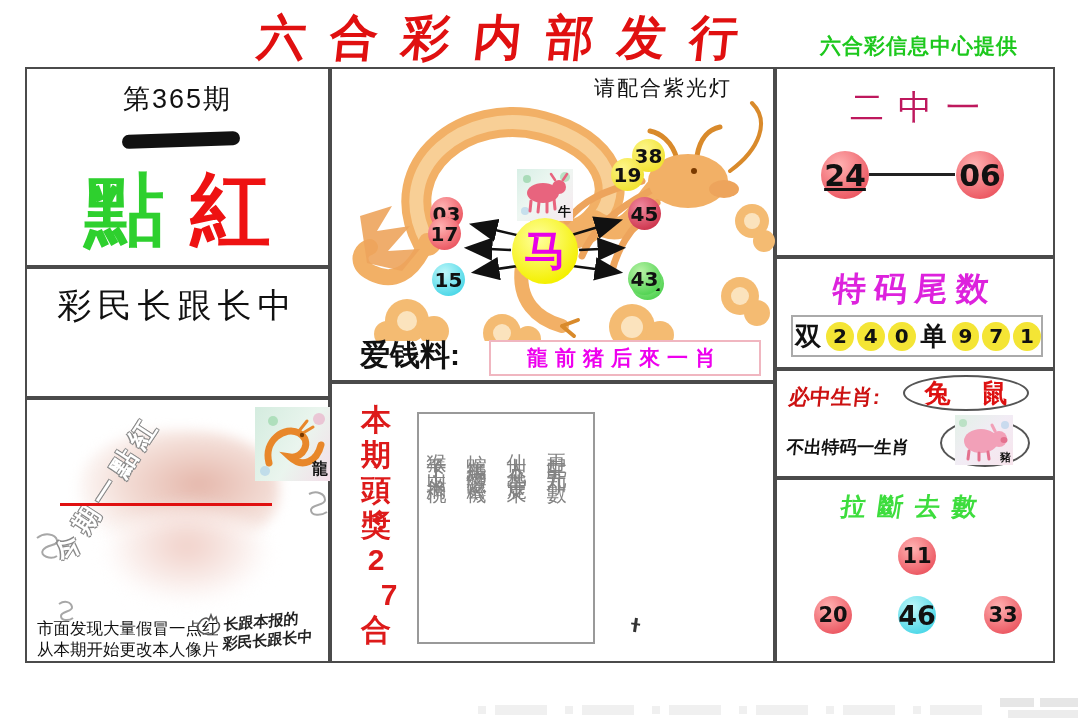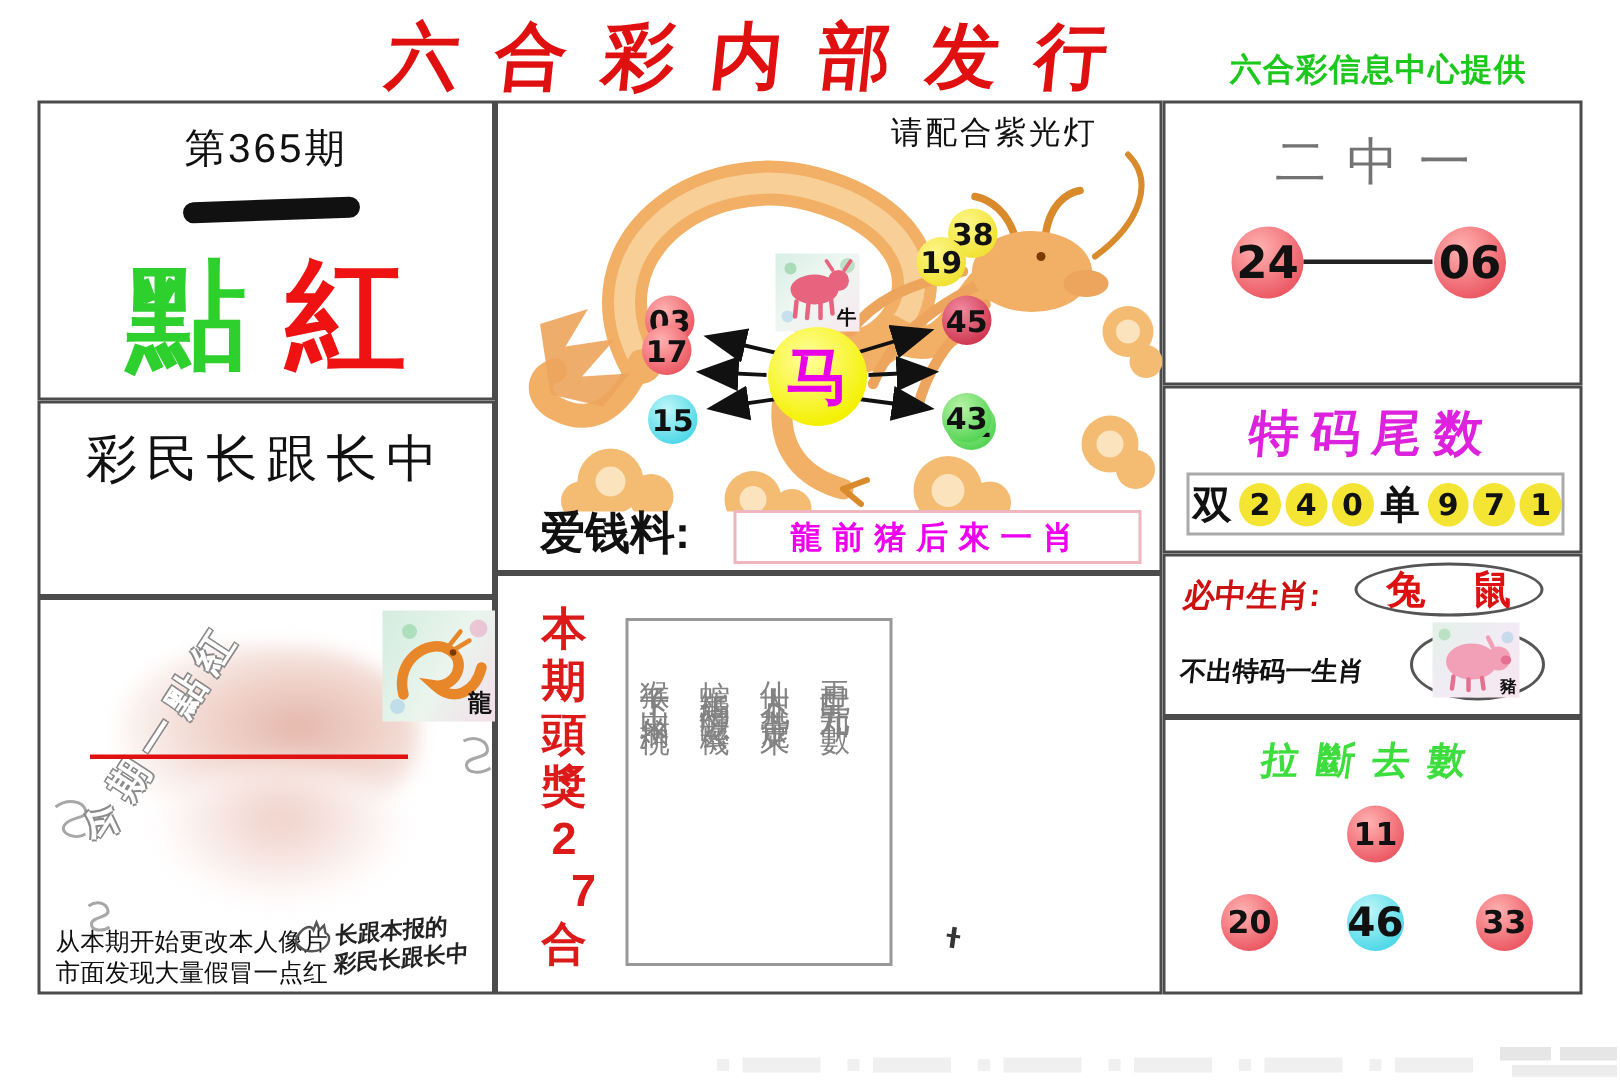--- a/index.html
+++ b/index.html
@@ -90,21 +90,21 @@
     position:absolute; left:85px; top:28px; width:178px; height:232px; border:2px solid #999;
     writing-mode:vertical-rl; padding:24px 16px; font-family:"DejaVu Serif", serif;
     font-size:20px; color:#838383; letter-spacing:5px; line-height:2.0;
   }
   #poem-box span { display:block; }
   #red-note { position:absolute; left:286px; top:38px; font-size:20px; font-weight:bold; color:#e01818; line-height:24px; white-space:nowrap; }
   #tiny-tick { position:absolute; left:302px; top:234px; width:3px; height:14px; background:#333; transform:rotate(8deg); }
   #tiny-tick:after { content:""; position:absolute; left:-3px; top:5px; width:9px; height:2px; background:#333; }
 
   
-  #two-one { position:absolute; left:0; top:16px; width:100%; text-align:center; font-family:"Liberation Serif", serif; font-size:34px; color:#737373; letter-spacing:14px; text-indent:14px; }
+  #two-one { position:absolute; left:0; top:16px; width:100%; text-align:center; font-family:"Liberation Serif", serif; font-size:34px; color:#be185d; letter-spacing:14px; text-indent:14px; }
   .bigball { width:48px; height:48px; font-size:30px; }
   #pair-line { position:absolute; left:92px; top:104px; width:86px; height:3px; background:#222; }
   #tail-title { position:absolute; left:0; top:8px; width:100%; text-align:center; font-size:33px; font-weight:bold; color:#dd22dd; letter-spacing:8px; transform:skewX(-5deg); }
   #tail-box {
     position:absolute; left:14px; top:56px; width:252px; height:42px; border:2px solid #aaa;
     display:flex; align-items:center; justify-content:center; gap:3px;
   }
   #tail-box .zh { font-size:26px; color:#111; font-weight:bold; margin:0 2px; }
   .tailc {
     width:29px; height:29px; border-radius:50%; background:#f4e535;
@@ -165,22 +165,22 @@
       <path d="M4,8 C12,2 22,4 24,10 C26,16 14,14 10,20 C6,26 18,30 24,26" fill="none" stroke="#8a8a8a" stroke-width="2"></path>
     </svg>
     <svg class="scribble" style="left:278px; top:88px;" width="26" height="30">
       <path d="M4,6 C12,2 20,6 20,12 C20,18 6,16 6,22 C6,28 16,28 22,24" fill="none" stroke="#8a8a8a" stroke-width="2"></path>
     </svg>
     <svg class="scribble" style="left:28px; top:198px;" width="22" height="26">
       <path d="M4,6 C10,2 16,4 17,9 C18,14 6,13 6,18 C6,23 14,23 18,20" fill="none" stroke="#8a8a8a" stroke-width="2"></path>
     </svg>
 
     <div id="notice">
+      <div>市面发现大量假冒一点红</div>
       <div>从本期开始更改本人像片</div>
-      <div>市面发现大量假冒一点红</div>
     </div>
 
     <svg class="abs" style="left:166px; top:210px;" width="30" height="30">
       <path d="M4,17 C8,8 14,6 16,10 L18,5 L20,10 L23,7 L24,12 C28,14 27,20 21,23 C13,26 6,23 4,17 Z" fill="none" stroke="#555" stroke-width="1.6"></path>
     </svg>
     <div id="handnote">
       <div>长跟本报的</div>
       <div>彩民长跟长中</div>
     </div>
   </div>
@@ -283,21 +283,21 @@
       <span>再配三九和一數</span>
       <span>仙人下凡帶鹿來</span>
       <span>蛇纏馬脚隱玄機</span>
       <span>猴子下山來摘桃</span>
     </div>
     <div id="tiny-tick"></div>
   </div>
 
   <div class="box" style="left:775px; top:67px; width:280px; height:190px;">
     <div id="two-one">二中一</div>
-    <div class="ball bigball red" style="left:44px; top:82px;">24</div>
+    <div class="ball bigball red" style="left:44px; top:82px;text-decoration:underline;">24</div>
     <div id="pair-line"></div>
     <div class="ball bigball red" style="left:179px; top:82px;">06</div>
   </div>
 
   <div class="box" style="left:775px; top:257px; width:280px; height:112px;">
     <div id="tail-title">特码尾数</div>
     <div id="tail-box">
       <span class="zh">双</span>
       <span class="tailc">2</span>
       <span class="tailc">4</span>

